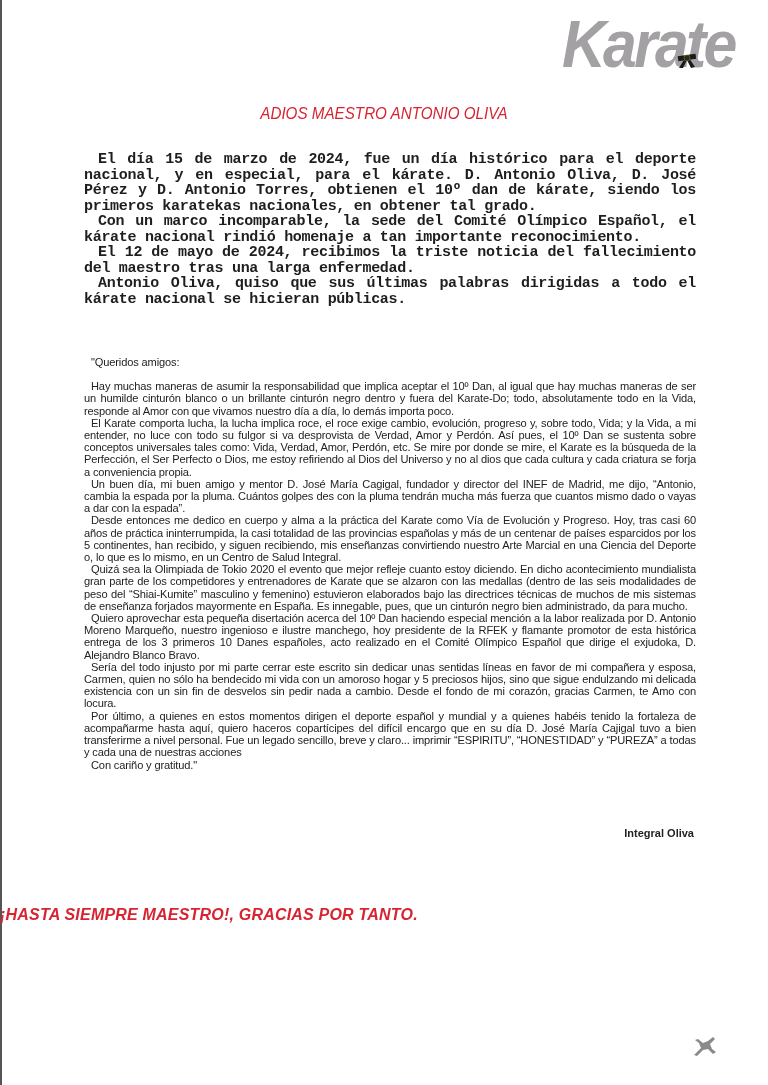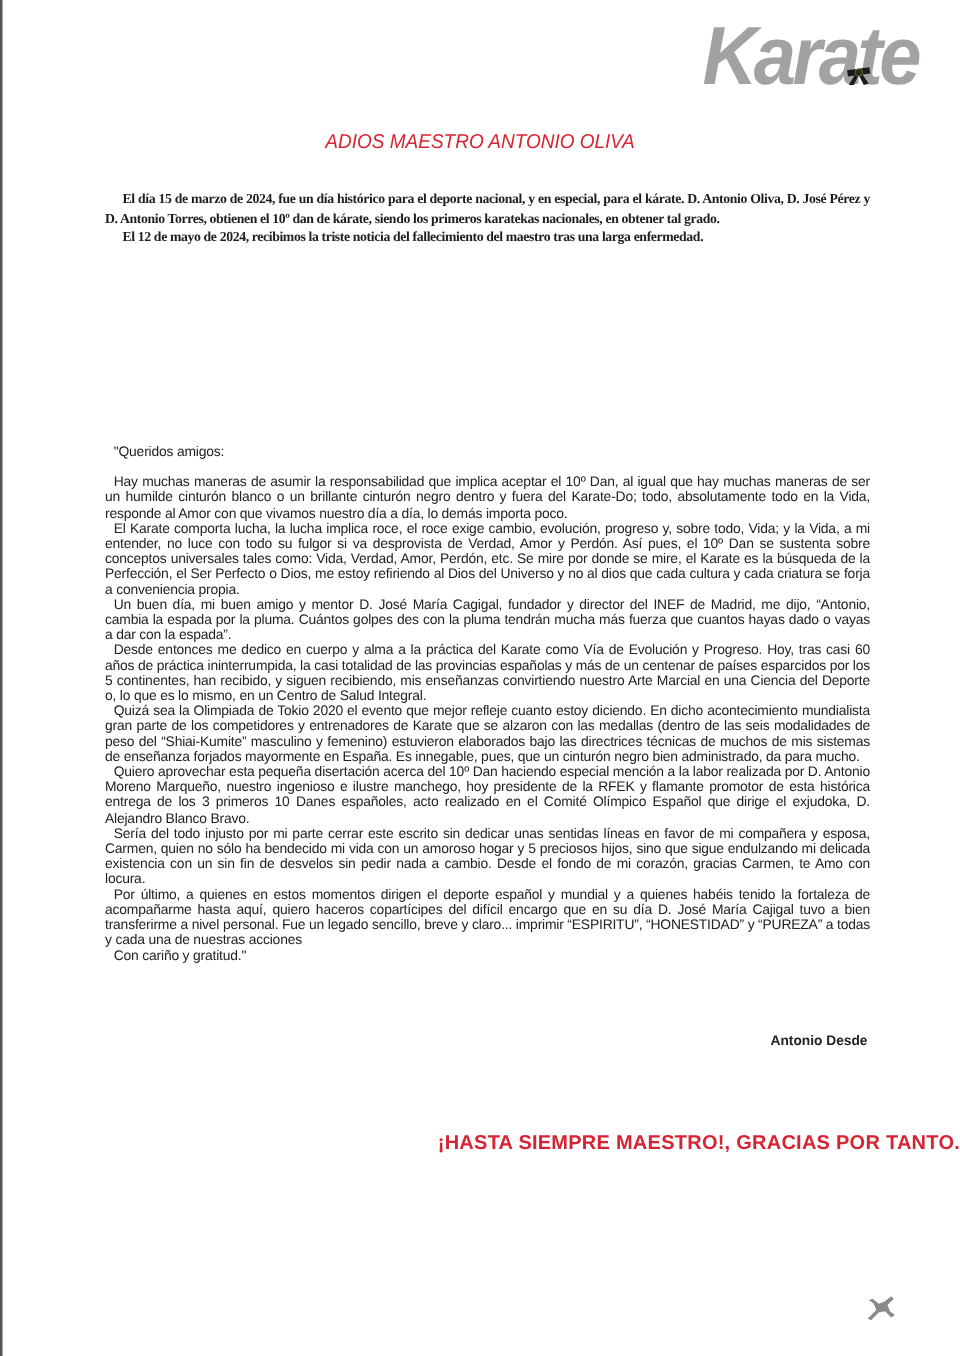--- a/index.html
+++ b/index.html
@@ -18,39 +18,39 @@
       transform: scaleX(0.92); transform-origin: right center;
     }
     .belt-icon { position: absolute; left: 675px; top: 46px; width: 24px; height: 24px; }
     .title {
       position: absolute; left: 0; right: 0; top: 105px; text-align: center;
       color: #d62432; font-style: italic; font-size: 16px; letter-spacing: 0px;
       transform: scaleX(0.95);
     }
     .intro {
       position: absolute; left: 84px; top: 152px; width: 612px;
-      font-family: Liberation Serif, serif; font-weight: bold;
-      font-size: 11px; line-height: 15.5px; color: #1e1e1e;
+      font-family: Liberation Mono, monospace; font-weight: bold;
+      font-size: 15px; line-height: 15.5px; color: #1e1e1e;
       text-align: justify; letter-spacing: -0.3px;
     }
     .intro p { margin: 0; text-indent: 14px; }
     .letter {
       position: absolute; left: 84px; top: 356px; width: 612px;
       font-size: 11.1px; line-height: 12.2px; color: #222;
       text-align: justify; letter-spacing: -0.15px;
     }
     .letter p { margin: 0; text-indent: 7px; }
     .letter p.greeting { margin-bottom: 12px; }
     .signature {
       position: absolute; right: 74px; top: 827px;
       font-size: 11px; font-weight: bold; color: #222;
     }
     .closing {
-      position: absolute; left: 0; right: 0; top: 906px; text-align: right;
-      color: #d62432; font-weight: bold; font-size: 16px;
+      position: absolute; left: 0; right: 0; top: 906px; text-align: left;
+      color: #d62432; font-style: italic; font-weight: bold; font-size: 16px;
       letter-spacing: 0.2px;
     }
     .page-icon { position: absolute; left: 692px; top: 1035px; width: 26px; height: 22px; }
   </style>
 </head>
 <body>
 
 <div class="left-edge"></div>
 
 <div class="logo">Karate</div>
@@ -58,35 +58,37 @@
   <rect x="3" y="9" width="18" height="5" fill="#1a1a1a" transform="rotate(-8 12 12)"></rect>
   <path d="M10 12 L4 22 L8 22 L12 14 Z" fill="#1a1a1a"></path>
   <path d="M14 12 L20 21 L16 22 L12 14 Z" fill="#1a1a1a"></path>
   <circle cx="12" cy="12" r="3" fill="#2a2a1a" stroke="#8a7a30" stroke-width="0.6"></circle>
 </svg>
 
 <div class="title">ADIOS MAESTRO ANTONIO OLIVA</div>
 
 <div class="intro">
   <p>El día 15 de marzo de 2024, fue un día histórico para el deporte nacional, y en especial, para el kárate. D. Antonio Oliva, D. José Pérez y D. Antonio Torres, obtienen el 10º dan de kárate, siendo los primeros karatekas nacionales, en obtener tal grado.</p>
+  <p>Con un marco incomparable, la sede del Comité Olímpico Español, el kárate nacional rindió homenaje a tan importante reconocimiento.</p>
   <p>El 12 de mayo de 2024, recibimos la triste noticia del fallecimiento del maestro tras una larga enfermedad.</p>
+  <p>Antonio Oliva, quiso que sus últimas palabras dirigidas a todo el kárate nacional se hicieran públicas.</p>
 </div>
 
 <div class="letter">
   <p class="greeting">"Queridos amigos:</p>
   <p>Hay muchas maneras de asumir la responsabilidad que implica aceptar el 10º Dan, al igual que hay muchas maneras de ser un humilde cinturón blanco o un brillante cinturón negro dentro y fuera del Karate-Do; todo, absolutamente todo en la Vida, responde al Amor con que vivamos nuestro día a día, lo demás importa poco.</p>
   <p>El Karate comporta lucha, la lucha implica roce, el roce exige cambio, evolución, progreso y, sobre todo, Vida; y la Vida, a mi entender, no luce con todo su fulgor si va desprovista de Verdad, Amor y Perdón. Así pues, el 10º Dan se sustenta sobre conceptos universales tales como: Vida, Verdad, Amor, Perdón, etc. Se mire por donde se mire, el Karate es la búsqueda de la Perfección, el Ser Perfecto o Dios, me estoy refiriendo al Dios del Universo y no al dios que cada cultura y cada criatura se forja a conveniencia propia.</p>
-  <p>Un buen día, mi buen amigo y mentor D. José María Cagigal, fundador y director del INEF de Madrid, me dijo, “Antonio, cambia la espada por la pluma. Cuántos golpes des con la pluma tendrán mucha más fuerza que cuantos hayas dado o vayas a dar con la espada”.</p>
+  <p>Un buen día, mi buen amigo y mentor D. José María Cagigal, fundador y director del INEF de Madrid, me dijo, “Antonio, cambia la espada por la pluma. Cuántos golpes des con la pluma tendrán mucha más fuerza que cuantos mismo dado o vayas a dar con la espada”.</p>
   <p>Desde entonces me dedico en cuerpo y alma a la práctica del Karate como Vía de Evolución y Progreso. Hoy, tras casi 60 años de práctica ininterrumpida, la casi totalidad de las provincias españolas y más de un centenar de países esparcidos por los 5 continentes, han recibido, y siguen recibiendo, mis enseñanzas convirtiendo nuestro Arte Marcial en una Ciencia del Deporte o, lo que es lo mismo, en un Centro de Salud Integral.</p>
   <p>Quizá sea la Olimpiada de Tokio 2020 el evento que mejor refleje cuanto estoy diciendo. En dicho acontecimiento mundialista gran parte de los competidores y entrenadores de Karate que se alzaron con las medallas (dentro de las seis modalidades de peso del “Shiai-Kumite” masculino y femenino) estuvieron elaborados bajo las directrices técnicas de muchos de mis sistemas de enseñanza forjados mayormente en España. Es innegable, pues, que un cinturón negro bien administrado, da para mucho.</p>
   <p>Quiero aprovechar esta pequeña disertación acerca del 10º Dan haciendo especial mención a la labor realizada por D. Antonio Moreno Marqueño, nuestro ingenioso e ilustre manchego, hoy presidente de la RFEK y flamante promotor de esta histórica entrega de los 3 primeros 10 Danes españoles, acto realizado en el Comité Olímpico Español que dirige el exjudoka, D. Alejandro Blanco Bravo.</p>
   <p>Sería del todo injusto por mi parte cerrar este escrito sin dedicar unas sentidas líneas en favor de mi compañera y esposa, Carmen, quien no sólo ha bendecido mi vida con un amoroso hogar y 5 preciosos hijos, sino que sigue endulzando mi delicada existencia con un sin fin de desvelos sin pedir nada a cambio. Desde el fondo de mi corazón, gracias Carmen, te Amo con locura.</p>
   <p>Por último, a quienes en estos momentos dirigen el deporte español y mundial y a quienes habéis tenido la fortaleza de acompañarme hasta aquí, quiero haceros copartícipes del difícil encargo que en su día D. José María Cajigal tuvo a bien transferirme a nivel personal. Fue un legado sencillo, breve y claro... imprimir “ESPIRITU”, “HONESTIDAD” y “PUREZA” a todas y cada una de nuestras acciones</p>
   <p>Con cariño y gratitud."</p>
 </div>
 
-<div class="signature">Antonio Desde</div>
+<div class="signature">Integral Oliva</div>
 
 <div class="closing">¡HASTA SIEMPRE MAESTRO!, GRACIAS POR TANTO.</div>
 
 <svg class="page-icon" viewBox="0 0 26 22">
   <path d="M2 20 L9 13 L7 8 L3 5 L6 4 L11 8 L16 6 L21 2 L23 4 L18 9 L20 14 L24 17 L21 19 L16 14 L11 15 L5 21 Z" fill="#8a8a8a"></path>
 </svg>
 
 </body></html>

